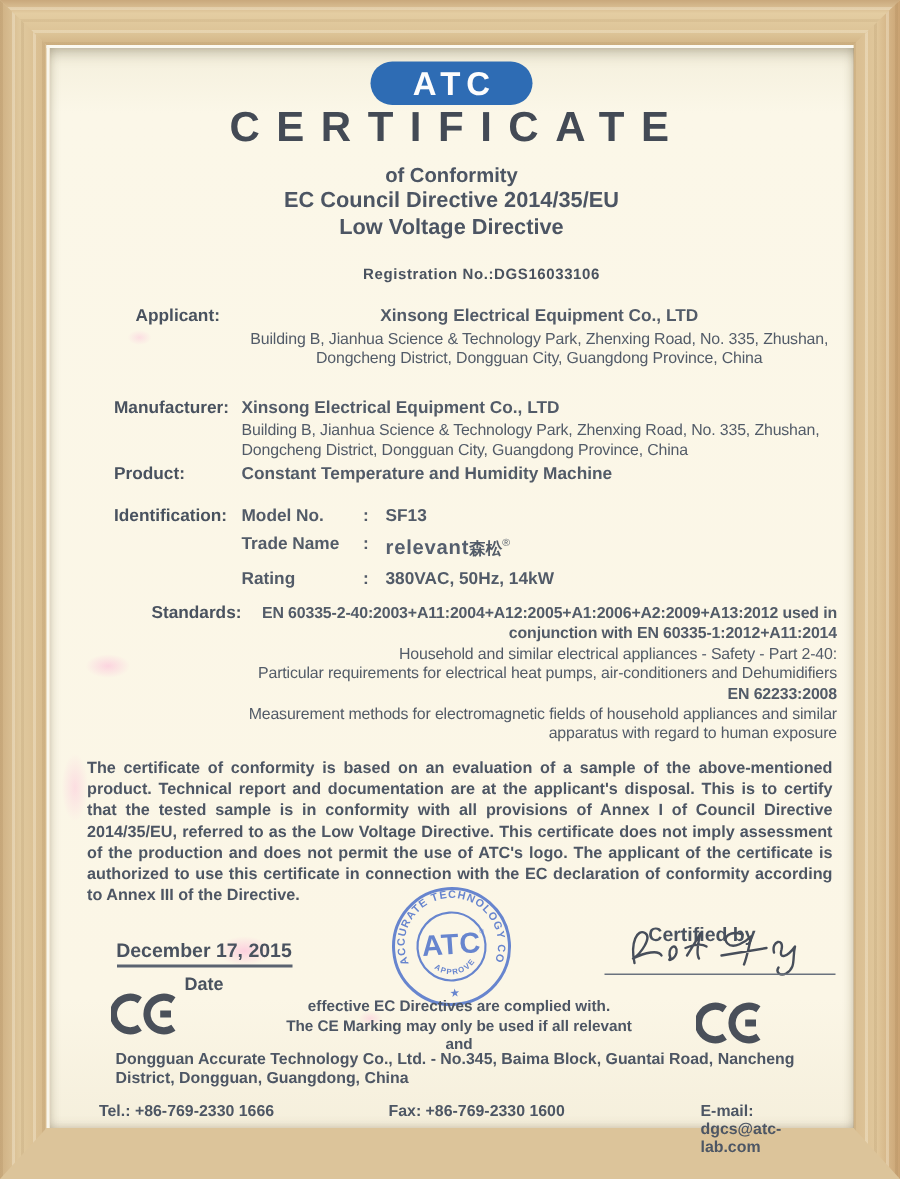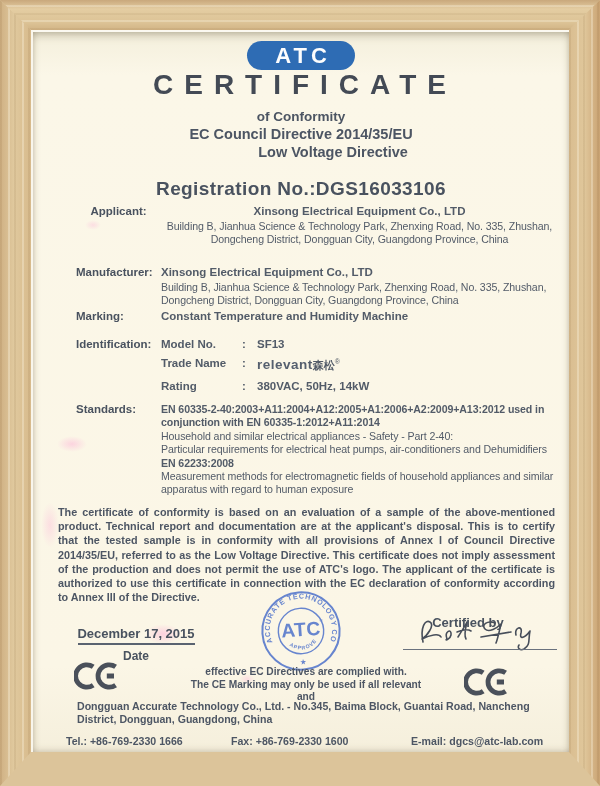--- a/index.html
+++ b/index.html
@@ -49,22 +49,22 @@
   
   .logo-pill{left:0;right:0;top:9px;display:flex;justify-content:center;}
   .pill{width:108px;height:29px;border-radius:15px;background:#2e6cb4;
     display:flex;align-items:center;justify-content:center;
     color:#fdfdfd;font-weight:bold;font-size:22px;letter-spacing:4px;padding-left:4px;box-sizing:border-box;}
   .cert-title{left:0;width:100%;top:37px;text-align:center;
     font-size:28px;font-weight:bold;letter-spacing:11px;color:#434a55;padding-left:8px;box-sizing:border-box;}
   .h-sub{left:0;width:100%;text-align:center;font-weight:bold;color:#4c5563;}
   .sub1{top:77px;font-size:13.5px;}
   .sub2{top:94px;font-size:14.5px;}
-  .sub3{top:112px;font-size:14.5px;padding-left:32px;}
-  .reg{top:146px;font-size:19px;letter-spacing:.4px;color:#49525f;}
+  .sub3{top:112px;font-size:14.5px;}
+  .reg{top:146px;font-size:10px;letter-spacing:.4px;color:#49525f;margin-left:20px;}
 
   
   .row{left:43px;width:482px;display:flex;align-items:flex-start;}
   .lbl{width:85px;flex:0 0 85px;font-weight:bold;font-size:11.5px;color:#49525f;}
   .val{width:397px;flex:1;font-size:11.5px;}
   .bold{font-weight:bold;}
   .addr{font-size:10.6px;line-height:13px;letter-spacing:-.1px;}
   .std{font-size:10.6px;line-height:13.4px;letter-spacing:-.1px;}
   .ident-row{display:flex;margin-bottom:7px;}
   .ident-lbl{width:81px;font-weight:bold;font-size:11.5px;}
@@ -94,21 +94,21 @@
   .ce-left{left:41px;top:626px;}
   .ce-right{left:431px;top:632px;}
   .ce path{stroke:#4a505a;stroke-width:6;fill:none;}
   .ce-note{left:148px;top:634px;width:250px;text-align:center;
     font-weight:bold;font-size:10.2px;line-height:12.5px;color:#4d5664;}
 
   
   .company-line{left:44px;top:668px;width:462px;font-weight:bold;
     font-size:10.6px;line-height:13px;color:#4d5664;}
   .contact-row{left:33px;top:703px;width:492px;display:flex;
-    font-weight:bold;font-size:10.6px;color:#4d5664;}
+    font-weight:bold;font-size:10.6px;color:#4d5664;gap:28px;}
   .contact-tel{width:165px;}
   .contact-fax{width:180px;}
   .contact-email{flex:1;}
 
   
   .stamp text, .stamp textPath{fill:#5b7ccd;}
   .stamp circle{stroke:#5b7ccd;fill:none;}
   .sig path{stroke:#474e5a;stroke-width:1.6;fill:none;stroke-linecap:round;stroke-linejoin:round;}
 </style>
 </head>
@@ -148,21 +148,21 @@
 
   <div class="abs row" style="top:222px;margin-top:12px;">
     <div class="lbl">Manufacturer:</div>
     <div class="val">
       <div class="bold">Xinsong Electrical Equipment Co., LTD</div>
       <div class="addr" style="margin-top:3px;">Building B, Jianhua Science &amp; Technology Park, Zhenxing Road, No. 335, Zhushan, Dongcheng District, Dongguan City, Guangdong Province, China</div>
     </div>
   </div>
 
   <div class="abs row" style="top:278px;">
-    <div class="lbl">Marking:</div>
+    <div class="lbl">Product:</div>
     <div class="val bold">Constant Temperature and Humidity Machine</div>
   </div>
 
   <div class="abs row" style="top:306px;">
     <div class="lbl">Identification:</div>
     <div class="val">
       <div class="ident-row">
         <span class="ident-lbl">Model No.</span>
         <span class="ident-colon">:</span>
         <span class="bold">SF13</span>
@@ -173,21 +173,21 @@
         <span><span class="brand">relevant</span><span class="brand-cn">森松</span><span class="brand-reg">®</span></span>
       </div>
       <div class="ident-row">
         <span class="ident-lbl">Rating</span>
         <span class="ident-colon">:</span>
         <span class="bold">380VAC, 50Hz, 14kW</span>
       </div>
     </div>
   </div>
 
-  <div class="abs row" style="top:371px;">
+  <div class="abs row" style="top:371px;text-align:right;">
     <div class="lbl">Standards:</div>
     <div class="val">
       <div class="std bold">EN 60335-2-40:2003+A11:2004+A12:2005+A1:2006+A2:2009+A13:2012 used in conjunction with EN 60335-1:2012+A11:2014</div>
       <div class="std">Household and similar electrical appliances - Safety - Part 2-40:</div>
       <div class="std">Particular requirements for electrical heat pumps, air-conditioners and Dehumidifiers</div>
       <div class="std bold">EN 62233:2008</div>
       <div class="std">Measurement methods for electromagnetic fields of household appliances and similar apparatus with regard to human exposure</div>
     </div>
   </div>
 

